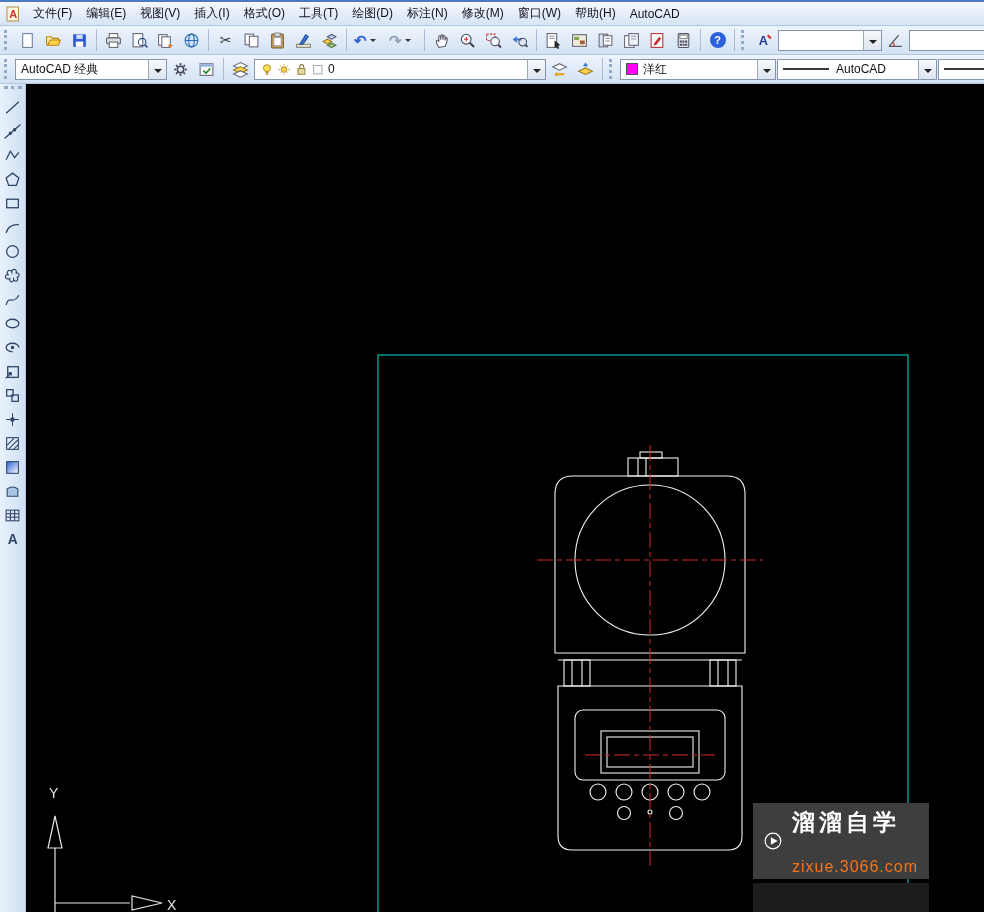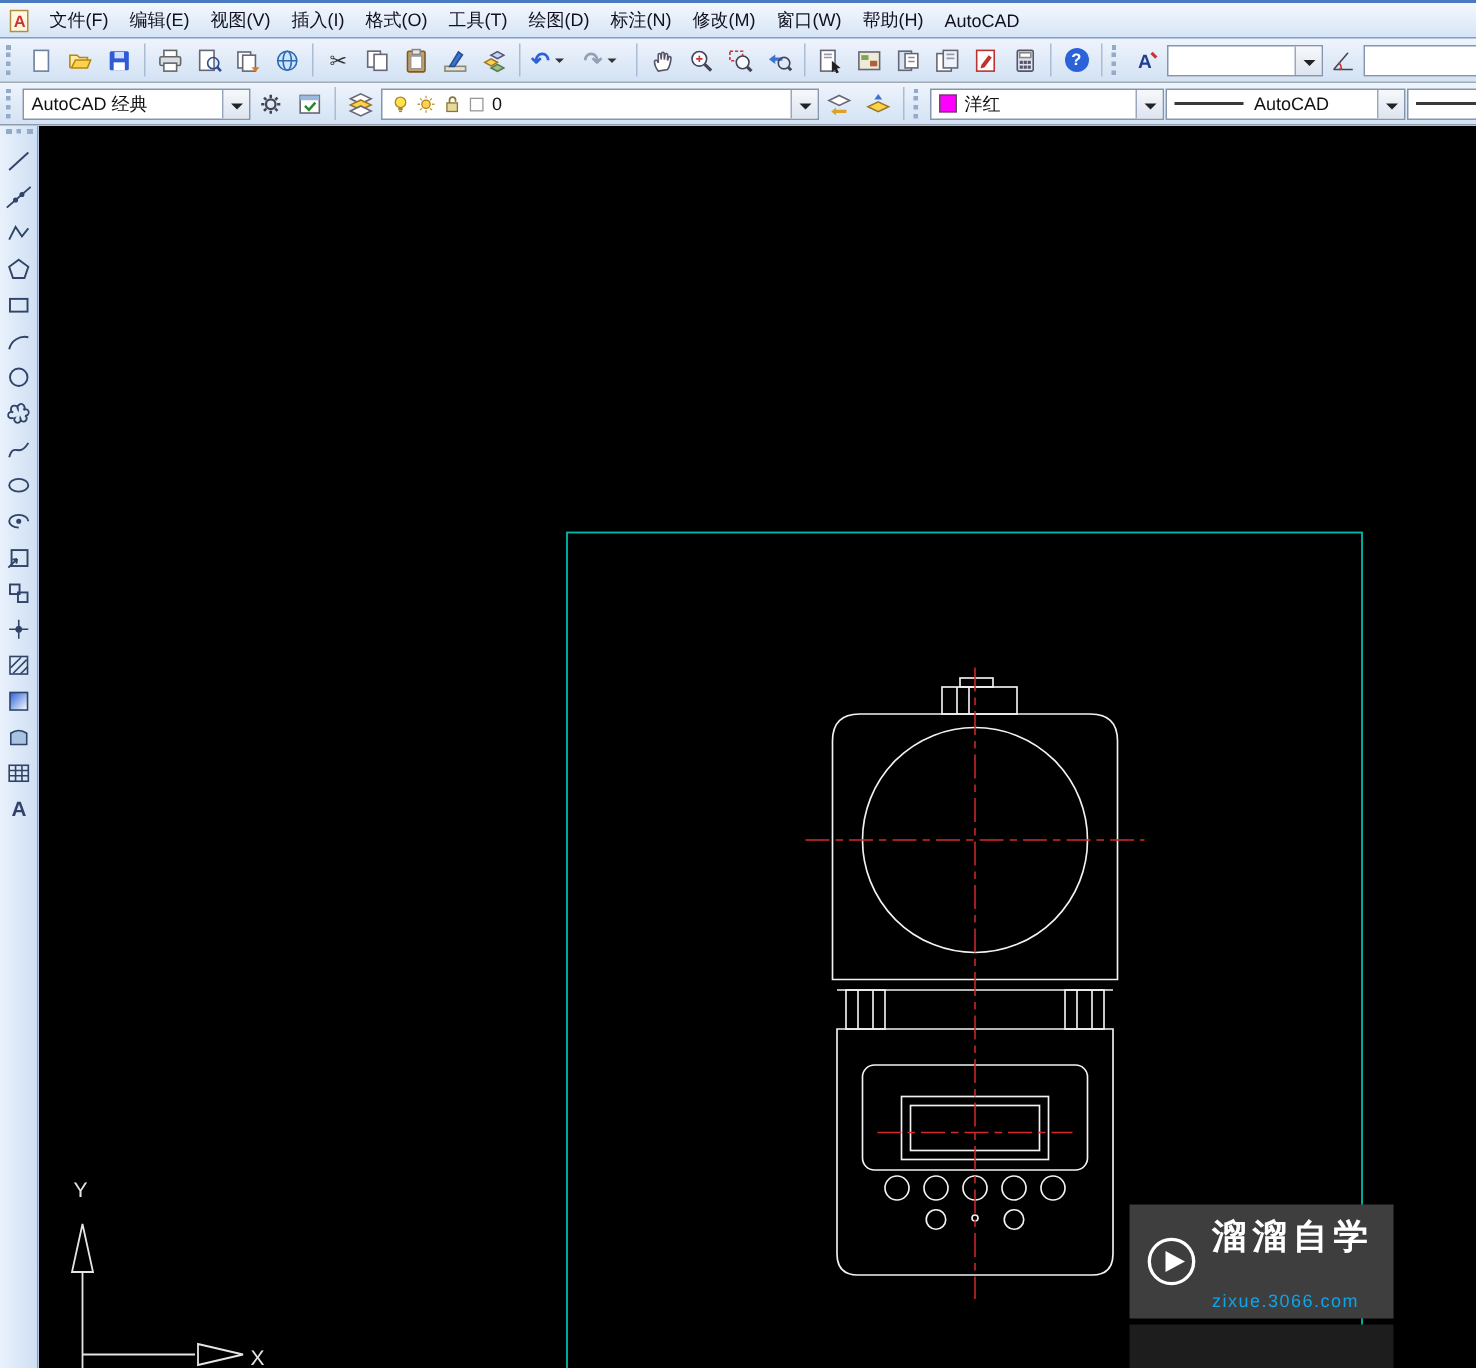--- a/index.html
+++ b/index.html
@@ -26,21 +26,21 @@
   .swatch{width:10px;height:10px;background:#ff00ff;border:1px solid #555;margin-right:5px;flex:0 0 auto}
   .ltline{width:46px;border-top:2px solid #3a3a3a;margin-right:7px;flex:0 0 auto}
   .main{display:flex;height:828px}
   .drawbar{width:26px;background:linear-gradient(90deg,#e9f1fc,#cfdff3);border-right:1px solid #b3c6e0;display:flex;flex-direction:column;align-items:center;padding-top:2px;box-sizing:border-box;flex:0 0 auto}
   .hgrip{width:18px;height:3px;border-top:3px dotted #93aac9;margin-bottom:3px}
   .drawbar .tbtn{width:24px;height:22px}
   .canvas{flex:1;position:relative;background:#000;overflow:hidden}
   .drawing{position:absolute;left:0;top:0;width:958px;height:828px}
   .watermark{position:absolute;left:727px;top:719px;width:176px;height:76px;background:#3e3e3e;display:flex;align-items:center;gap:10px;padding:0 11px;box-sizing:border-box}
   .wm-title{font-size:23px;font-weight:bold;color:#fff;letter-spacing:4px;white-space:nowrap}
-  .wm-url{font-size:12px;color:#0ea5e9;letter-spacing:1px;margin-top:20px}
+  .wm-url{font-size:16px;color:#f97316;letter-spacing:1px;margin-top:20px}
   .wm-strip{position:absolute;left:727px;top:799px;width:176px;height:29px;background:#1d1d1d}
   svg{display:block}
 </style>
 </head>
 <body>
 
 <div class="edge"></div>
 
 <div class="menubar">
   <span class="appic">

